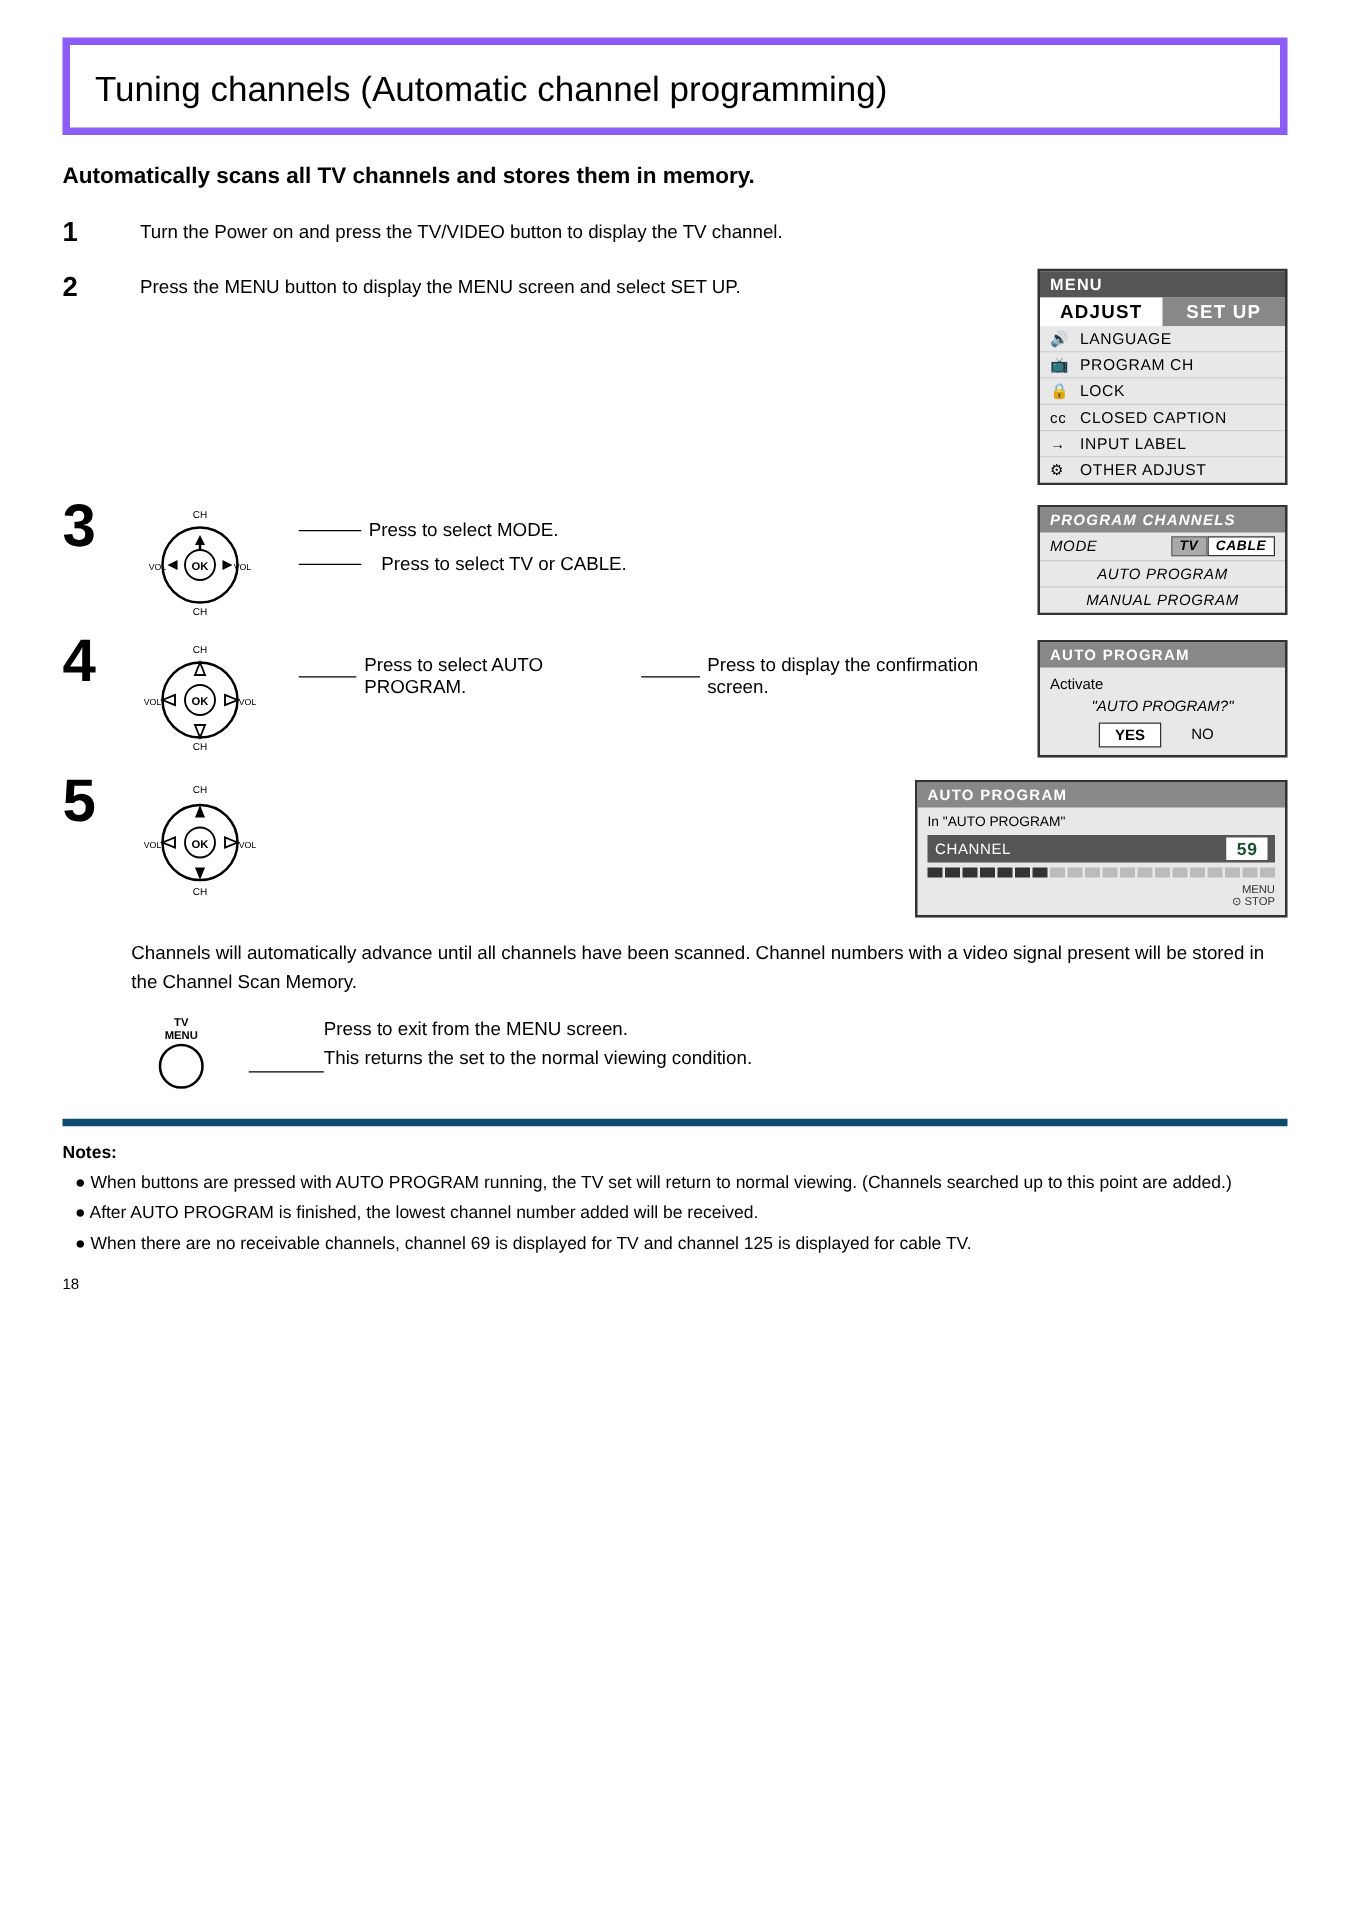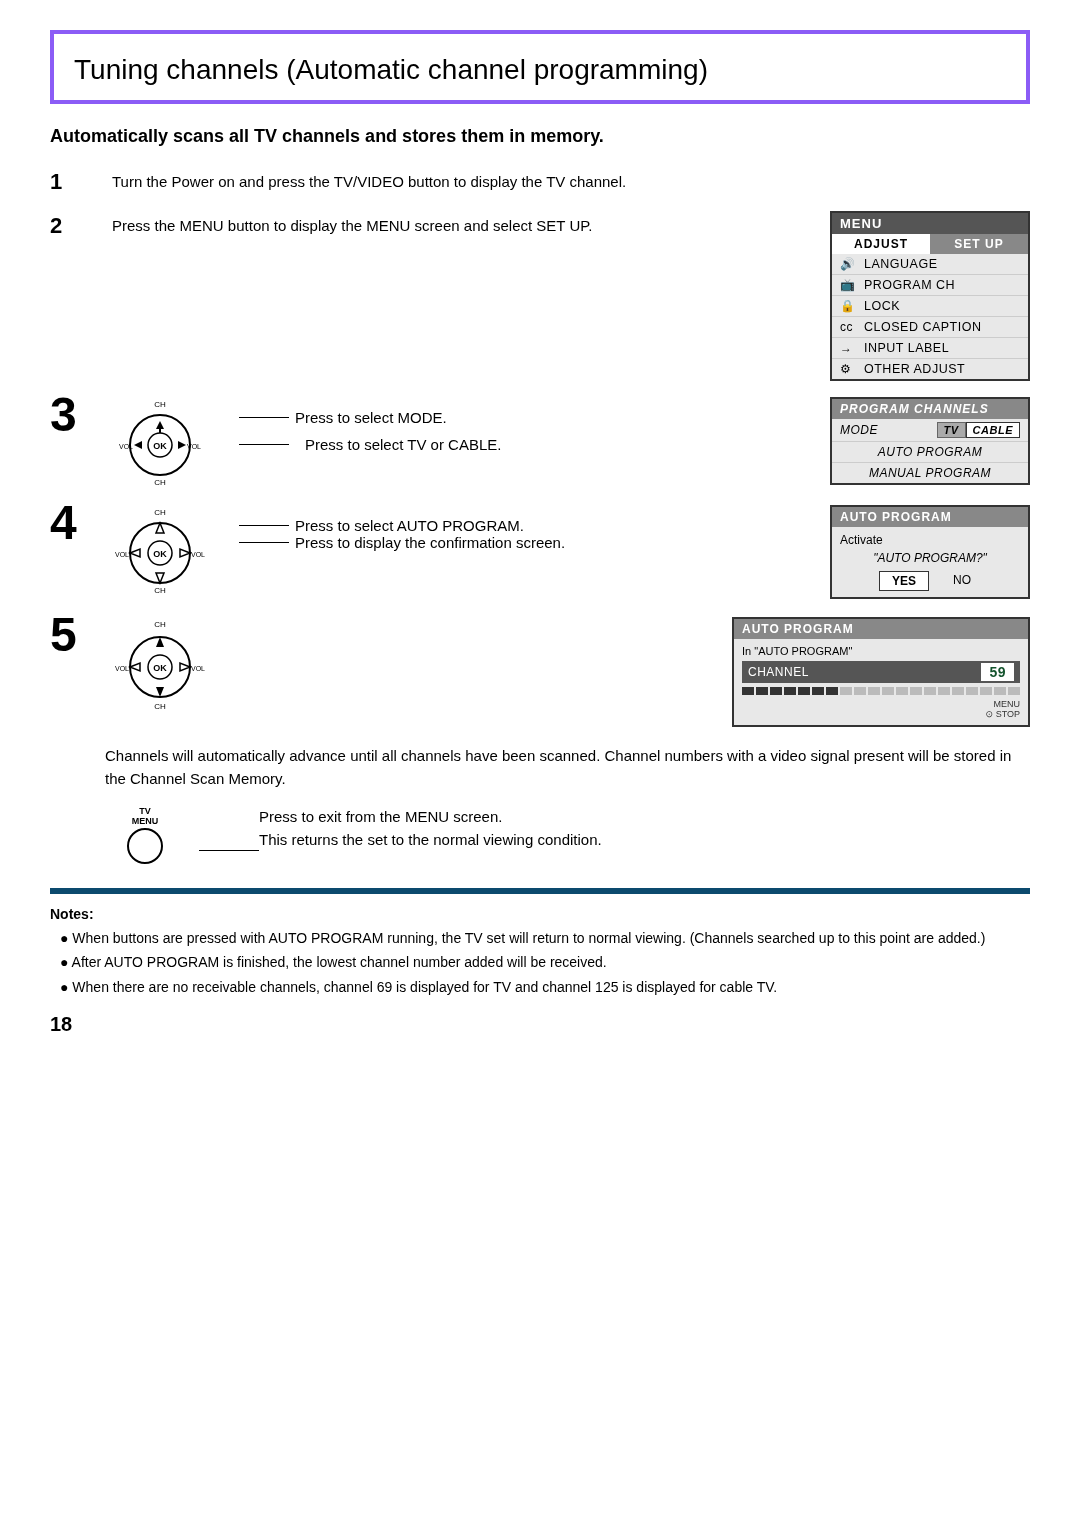--- a/index.html
+++ b/index.html
@@ -7,21 +7,21 @@
       font-family: Arial, sans-serif;
       background: #fff;
       width: 1080px;
       min-height: 1534px;
       padding: 30px 50px 30px 50px;
       color: #000;
       font-size: 15px;
     }
 
     .title-box {
-      border: 4px solid #8b5cf6;
+      border: 6px solid #8b5cf6;
       padding: 12px 20px;
       margin-bottom: 22px;
     }
     .title-box h1 {
       font-size: 36px;
       font-weight: bold;
     }
     .title-box h1 span {
       font-size: 28px;
       font-weight: normal;
@@ -90,21 +90,21 @@
     }
 
     .ui-tabs {
       display: flex;
       background: #888;
     }
     .ui-tab {
       flex: 1;
       text-align: center;
       padding: 3px 6px;
-      font-size: 12px;
+      font-size: 15px;
       color: #fff;
       font-weight: bold;
       letter-spacing: 1px;
     }
     .ui-tab.active {
       background: #fff;
       color: #000;
     }
 
     .ui-menu-item {
@@ -308,22 +308,22 @@
       margin-bottom: 4px;
       padding-left: 16px;
       text-indent: -16px;
       line-height: 1.45;
     }
     .notes-section ul li::before {
       content: "● ";
     }
 
     .page-num {
-      font-size: 20px;
-      font-weight: bold;
+      font-size: 12px;
+      font-weight: normal;
       margin-top: 16px;
     }
 
     
     .menu-btn-wrap {
       display: flex;
       flex-direction: column;
       align-items: center;
       min-width: 80px;
     }
@@ -468,21 +468,21 @@
         <polygon points="50,78 46,68 54,68" fill="none" stroke="#000" stroke-width="1.5"></polygon>
 
         <polygon points="80,48 70,44 70,52" fill="none" stroke="#000" stroke-width="1.5"></polygon>
 
         <polygon points="20,48 30,44 30,52" fill="none" stroke="#000" stroke-width="1.5"></polygon>
         <text x="12" y="52" text-anchor="middle" font-size="7" fill="#000">VOL</text>
         <text x="88" y="52" text-anchor="middle" font-size="7" fill="#000">VOL</text>
         <text x="50" y="88" text-anchor="middle" font-size="8" fill="#000">CH</text>
       </svg>
     </div>
-    <div style="display:flex;flex-direction:column;padding-top:12px;min-width:160px;">
+    <div style="display:flex;flex-direction:row;gap:10px;padding-top:12px;min-width:160px;">
       <div style="display:flex;align-items:center;gap:6px;">
         <div style="width:50px;height:1px;background:#000;"></div>
         <span>Press to select AUTO PROGRAM.</span>
       </div>
       <div style="display:flex;align-items:center;gap:6px;">
         <div style="width:50px;height:1px;background:#000;"></div>
         <span>Press to display the confirmation screen.</span>
       </div>
     </div>
 

